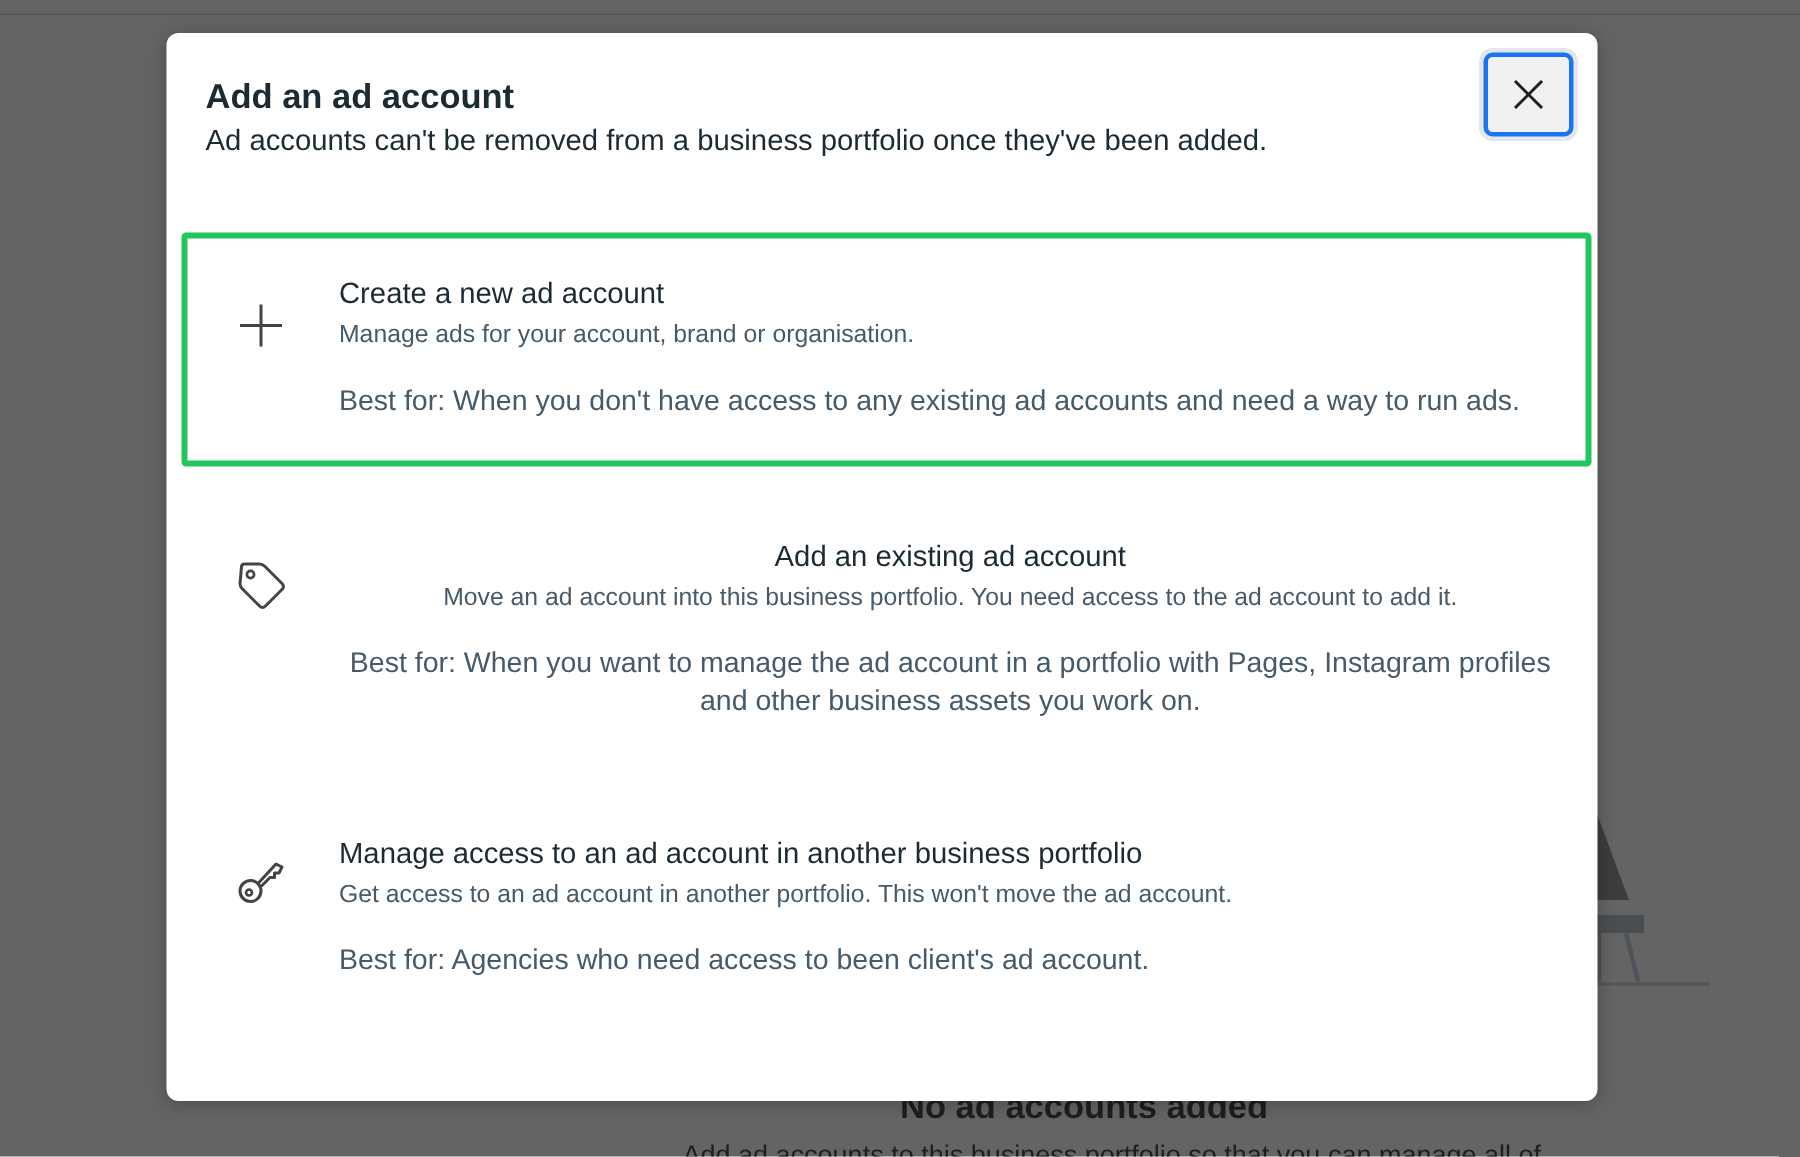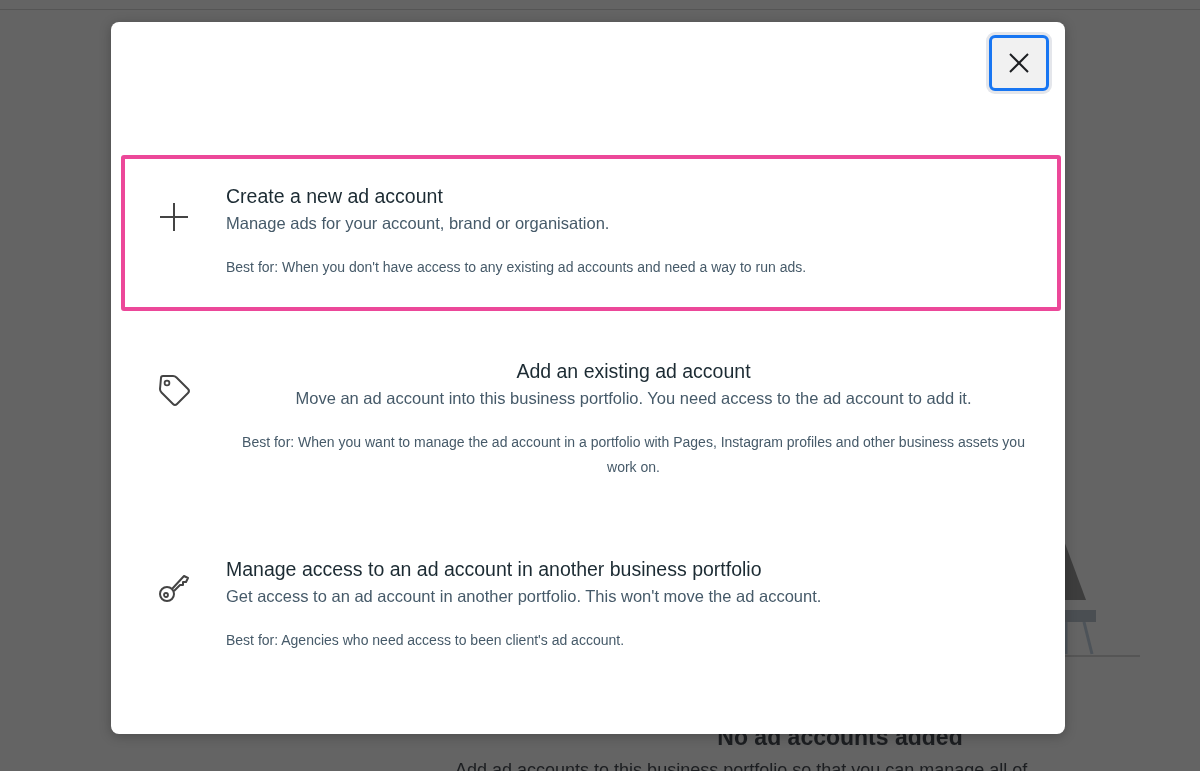--- a/index.html
+++ b/index.html
@@ -4,21 +4,21 @@
   <style>
     html, body { margin: 0; padding: 0; }
     body {
       width: 1200px; height: 771px; overflow: hidden; position: relative;
       background: #646464;
       font-family: "Liberation Sans", "DejaVu Sans", sans-serif;
     }
     .topbar-line { position: absolute; left: 0; top: 9px; width: 1200px; height: 1px; background: #555; }
     .bg-illustration { position: absolute; left: 1040px; top: 530px; width: 100px; height: 140px; }
     .bg-empty-title {
-      position: absolute; left: 600px; top: 724px; width: 480px; text-align: center;
+      position: absolute; left: 600px; top: 724px; width: 480px; text-align: left;
       font-size: 23px; font-weight: bold; color: #1c1e21;
     }
     .bg-empty-desc {
       position: absolute; left: 455px; top: 760px; white-space: nowrap;
       font-size: 18px; color: #1c1e21;
     }
     .modal {
       position: absolute; left: 111px; top: 22px; width: 954px; height: 712px;
       background: #ffffff; border-radius: 8px;
       box-shadow: 0 2px 12px rgba(0,0,0,0.25);
@@ -29,43 +29,47 @@
     .close-button {
       position: absolute; left: 878px; top: 13px; width: 60px; height: 56px;
       box-sizing: border-box; border: 3px solid #1876f2; border-radius: 6px;
       background: #f1f1f1; box-shadow: 0 0 0 3px #e4e6eb;
       display: flex; align-items: center; justify-content: center; cursor: pointer;
     }
     .option {
       position: absolute; left: 10px; width: 940px; cursor: pointer;
       box-sizing: border-box;
     }
-    .option.selected { border: 4px solid #ec4899; border-radius: 3px; }
+    .option.selected { border: 4px solid #22c55e; border-radius: 3px; }
     .option-icon { position: absolute; left: 36px; width: 34px; height: 34px; }
     .option-text { position: absolute; left: 105px; right: 20px; }
     .option-title { font-size: 19.5px; color: #1c2b33; line-height: 26px; }
     .option-desc { font-size: 16.5px; color: #465a69; line-height: 24px; margin-top: 2px; }
-    .option-best { font-size: 14px; color: #465a69; line-height: 25px; margin-top: 20px; }
+    .option-best { font-size: 19px; color: #465a69; line-height: 25px; margin-top: 20px; }
   </style>
 </head>
 <body>
 
 <div class="topbar-line"></div>
 
 <svg class="bg-illustration" viewBox="0 0 100 140">
   <polygon points="20,0 46,70 20,70" fill="#3d3d3d"></polygon>
   <rect x="20" y="80" width="36" height="12" fill="#4a4e52"></rect>
   <line x1="26" y1="92" x2="26" y2="124" stroke="#4d5359" stroke-width="3"></line>
   <line x1="44" y1="92" x2="52" y2="124" stroke="#4d5359" stroke-width="3"></line>
   <line x1="20" y1="126" x2="100" y2="126" stroke="#555" stroke-width="2"></line>
 </svg>
 <div class="bg-empty-title">No ad accounts added</div>
 <div class="bg-empty-desc">Add ad accounts to this business portfolio so that you can manage all of</div>
 
 <div class="modal">
+  <div class="modal-header">
+    <div class="modal-title">Add an ad account</div>
+    <div class="modal-subtitle">Ad accounts can't be removed from a business portfolio once they've been added.</div>
+  </div>
 
   <div class="close-button">
     <svg width="22" height="22" viewBox="0 0 22 22">
       <line x1="2" y1="2" x2="20" y2="20" stroke="#1c1e21" stroke-width="2"></line>
       <line x1="20" y1="2" x2="2" y2="20" stroke="#1c1e21" stroke-width="2"></line>
     </svg>
   </div>
 
   <div class="option selected" style="top:133px; height:156px;">
     <svg class="option-icon" style="top:41px; left:32px;" viewBox="0 0 34 34">

